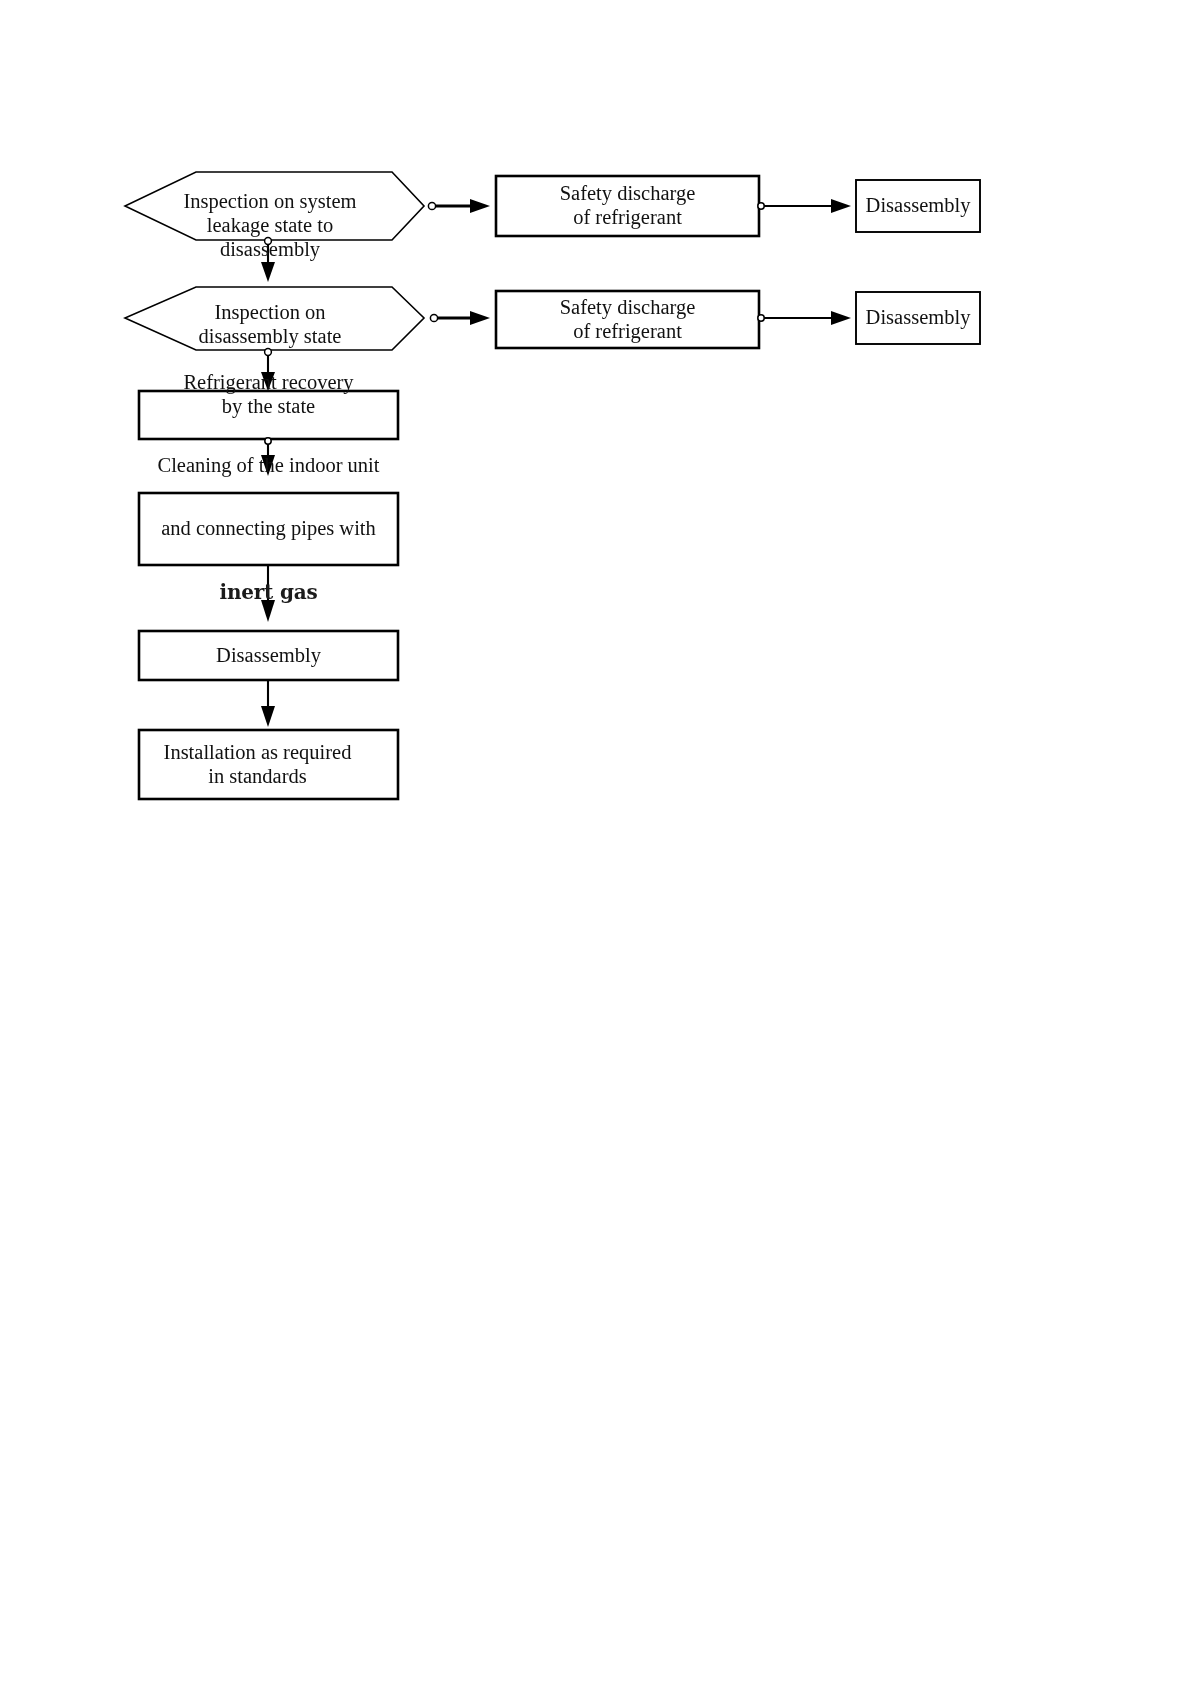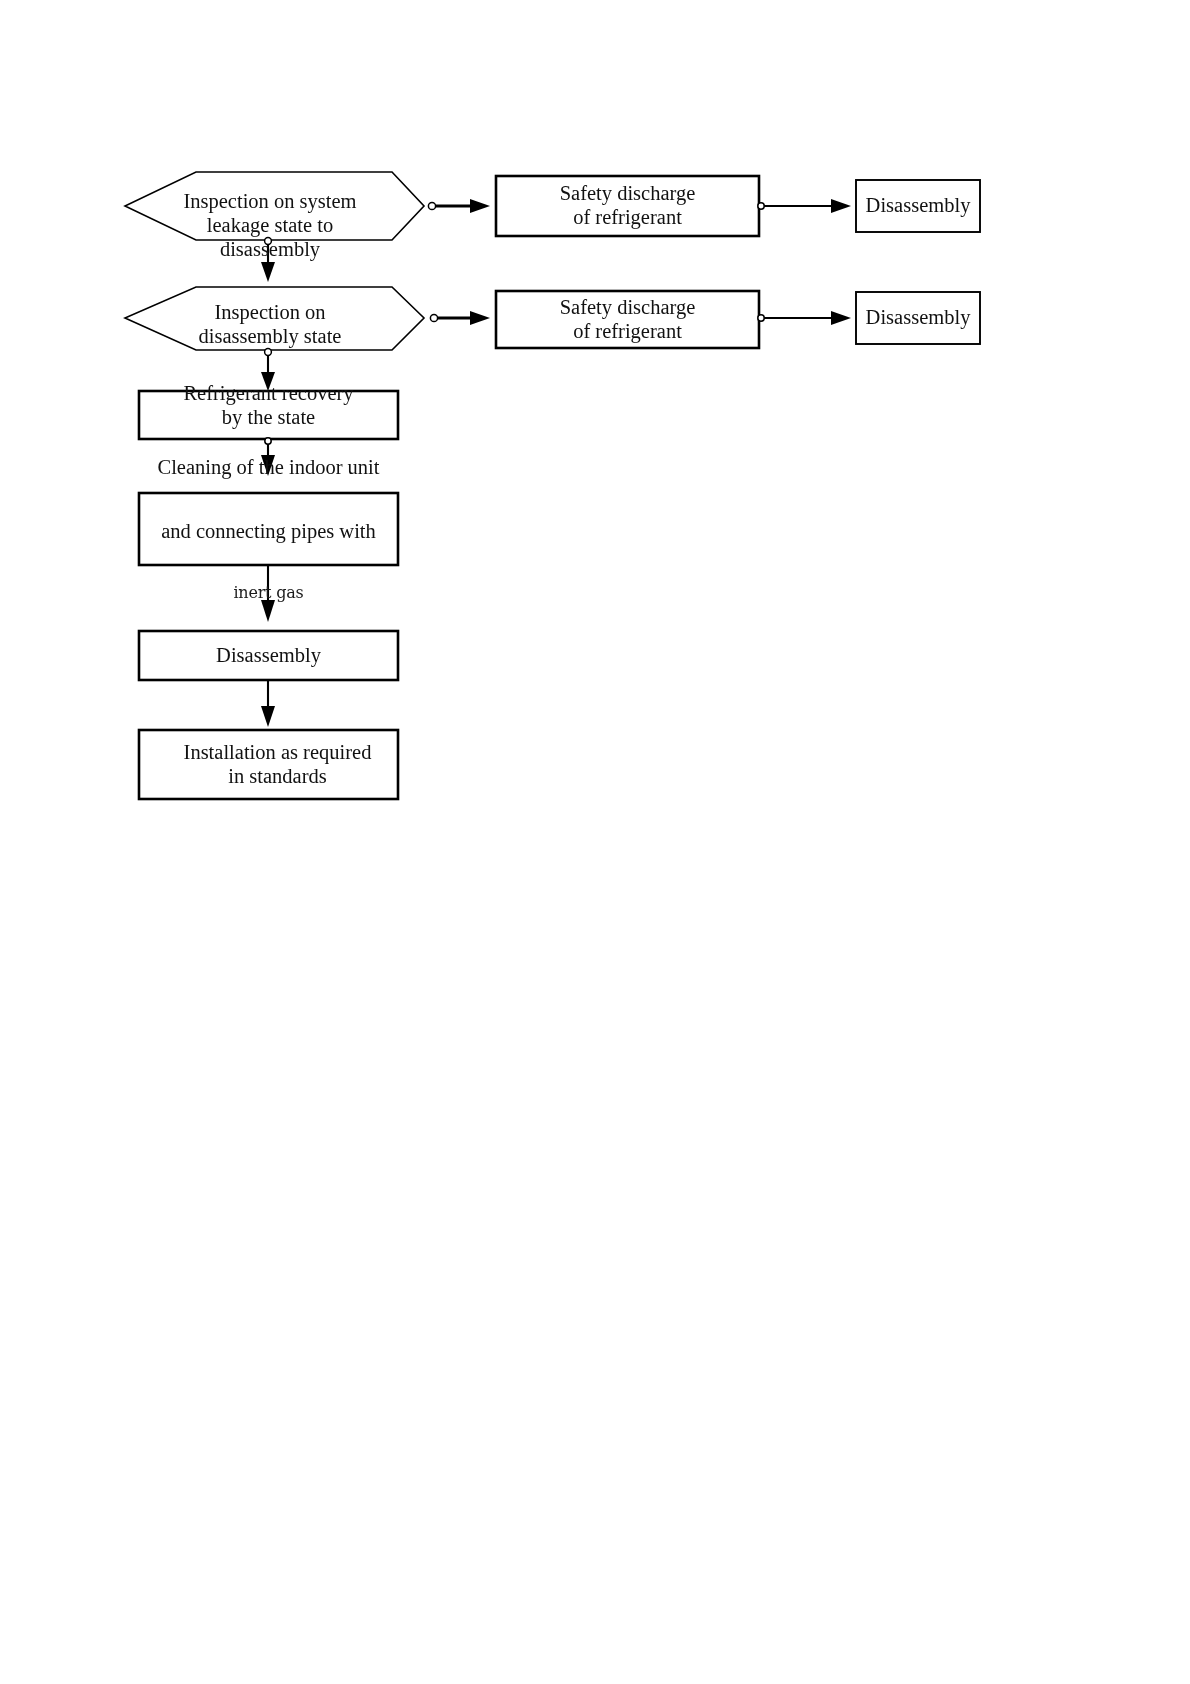--- a/index.html
+++ b/index.html
@@ -31,23 +31,23 @@
     text-align: center;
     font-size: 20.5px;
     line-height: 1.16;
     color: #111111;
     pointer-events: none;
     white-space: pre;
   }
   .node-label .ln { display: block; }
   .node-label .ln-alt {
     font-family: "DejaVu Serif", "Liberation Serif", serif;
-    font-size: 16px;
+    font-size: 20px;
     letter-spacing: -0.2px;
-    font-weight: 400;
+    font-weight: 700;
     color: #1b1b1b;
   }
   svg { display: block; }
   .shape-outline {
     fill: #ffffff;
     stroke: #000000;
   }
   .hex-outline { stroke-width: 1.6; }
   .box-outline-heavy { stroke-width: 2.6; }
   .box-outline-light { stroke-width: 1.9; }
@@ -146,31 +146,31 @@
 
 <div class="node-label" style="left:496px; top:291px; width:263px; height:57px;">
   <span class="ln">Safety discharge</span>
   <span class="ln">of refrigerant</span>
 </div>
 
 <div class="node-label" style="left:856px; top:292px; width:124px; height:52px;">
   <span class="ln">Disassembly</span>
 </div>
 
-<div class="node-label" style="left:139px; top:382px; width:259px; height:48px;">
+<div class="node-label" style="left:139px; top:371px; width:259px; height:48px;">
   <span class="ln">Refrigerant recovery</span>
   <span class="ln">by the state</span>
 </div>
 
 <div class="node-label" style="left:139px; top:493px; width:259px; height:72px;gap:40px;">
   <span class="ln">Cleaning of the indoor unit</span>
   <span class="ln">and connecting pipes with</span>
   <span class="ln ln-alt">inert gas</span>
 </div>
 
 <div class="node-label" style="left:139px; top:631px; width:259px; height:49px;">
   <span class="ln">Disassembly</span>
 </div>
 
-<div class="node-label" style="left:155px; top:730px; width:245px; height:69px;">
+<div class="node-label" style="left:135px; top:730px; width:245px; height:69px;">
   <span class="ln">Installation as required</span>
   <span class="ln">in standards</span>
 </div>
 
 </body></html>

